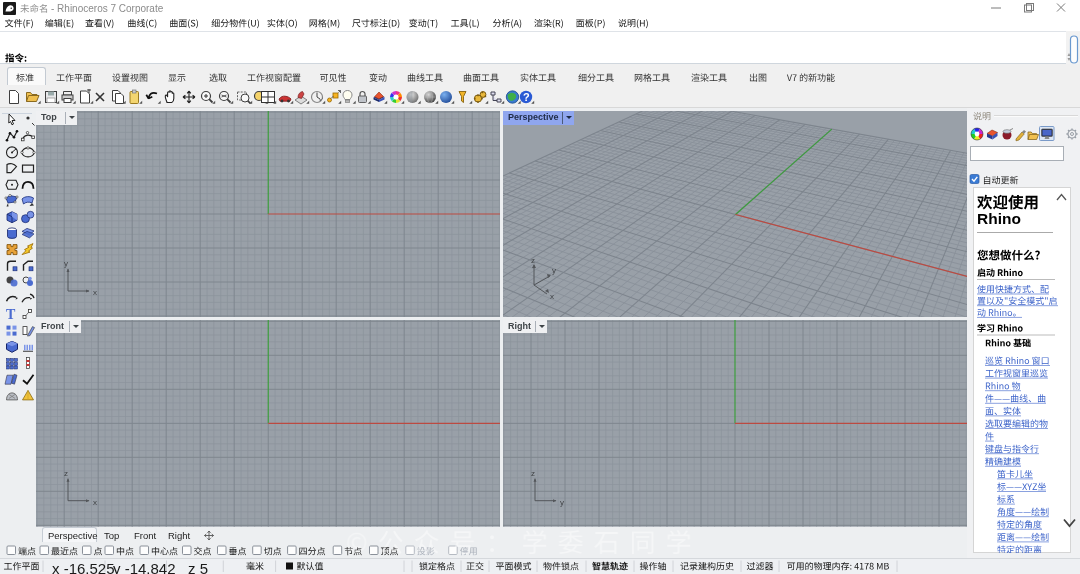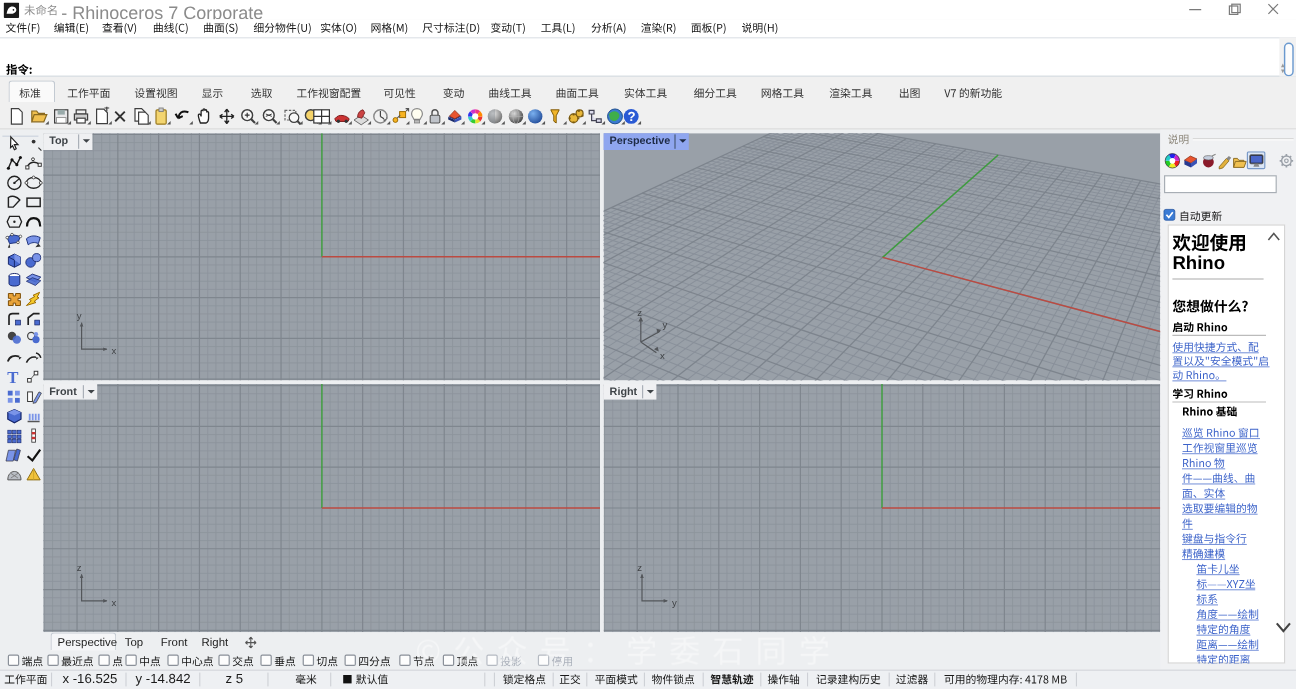--- a/index.html
+++ b/index.html
@@ -211,21 +211,21 @@
     <path d="M2.5 9.5 C3 6 4.5 4 6.5 3.5 C8.5 3 10 4 10.5 5.5 C11 7 10 8.5 8.5 9 L7.5 9.5 Z" fill="#fff"></path>
     <circle cx="8.2" cy="6.2" r="0.7" fill="#1a1a1a"></circle>
   </svg>
 <svg style="position:absolute;left:0px;top:0px" width="160" height="16" viewBox="0 0 160 16">
     <g transform="translate(20.0,12.0) scale(0.009500,-0.009500)" fill="#8b8b8b">
       <use href="#g0" x="0"></use>
       <use href="#g1" x="1000"></use>
       <use href="#g2" x="2000"></use>
     </g>
   </svg>
-<div class="a" style="left:51px;top:3px;font-size:15px;color:#8b8b8b">- Rhinoceros 7 Corporate</div>
+<div class="a" style="left:51px;top:3px;font-size:10px;color:#8b8b8b">- Rhinoceros 7 Corporate</div>
 <svg style="position:absolute;left:985px;top:0px" width="95" height="16" viewBox="0 0 95 16">
     <line x1="6" y1="8" x2="16" y2="8" stroke="#7a7a7a" stroke-width="1"></line>
     <rect x="39.5" y="5" width="7" height="7" fill="none" stroke="#7a7a7a" stroke-width="1"></rect>
     <rect x="41.5" y="3.5" width="7" height="7" fill="none" stroke="#7a7a7a" stroke-width="1"></rect>
     <path d="M72 3.5 L80 11.5 M80 3.5 L72 11.5" stroke="#7a7a7a" stroke-width="1"></path>
   </svg>
 <div class="a" style="left:0;top:16px;width:1080px;height:15px;background:#fff"></div>
 <svg style="position:absolute;left:0px;top:16px" width="700" height="15" viewBox="0 0 700 15">
     <g transform="translate(4.6,10.5) scale(0.009000,-0.009000)" fill="#1a1a1a">
       <use href="#g3" x="0"></use>
@@ -1739,21 +1739,21 @@
       <use href="#g186" x="6000"></use>
       <use href="#g187" x="7000"></use>
       <use href="#g188" x="7502"></use>
       <use href="#g189" x="8057"></use>
       <use href="#g70" x="8612"></use>
       <use href="#g190" x="9167"></use>
       <use href="#g28" x="9946"></use>
       <use href="#g191" x="10758"></use>
     </g>
   </svg>
-<div class="a" style="left:0;top:560px;width:481px;height:14px;font-size:11px;color:#1a1a1a">
+<div class="a" style="left:0;top:560px;width:481px;height:14px;font-size:15px;color:#1a1a1a">
     <span class="a" style="left:52px">x -16.525</span>
     <span class="a" style="left:113px">y -14.842</span>
     <span class="a" style="left:188px">z 5</span>
   </div>
 <svg style="position:absolute;left:346px;top:528px" width="430" height="36" viewBox="0 0 430 36">
     <g transform="translate(0.0,24.0) scale(0.026000,-0.026000)" fill="#ffffff" opacity="0.46">
       <use href="#g192" x="0"></use>
       <use href="#g193" x="1217"></use>
       <use href="#g194" x="2601"></use>
       <use href="#g195" x="3986"></use>

